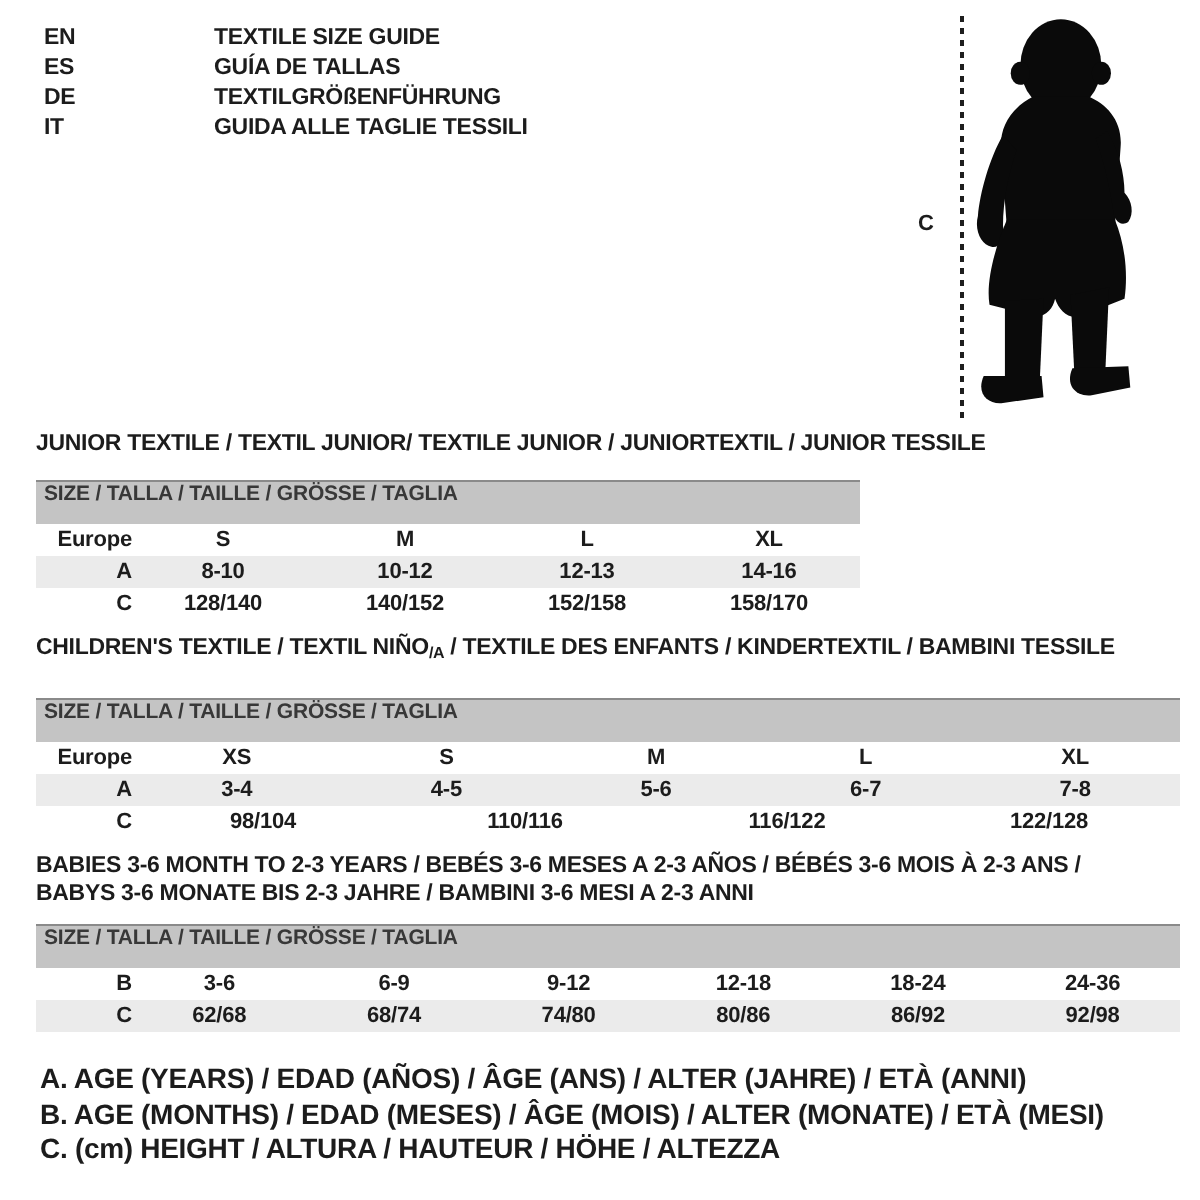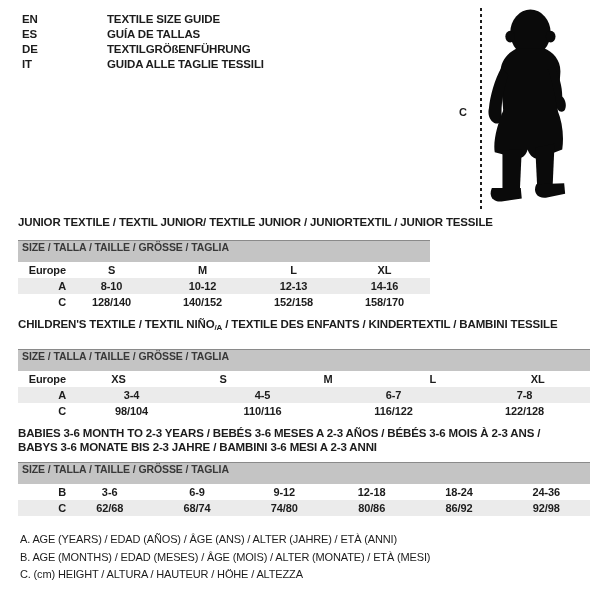--- a/index.html
+++ b/index.html
@@ -33,21 +33,21 @@
   .w-narrow { width:412px; } .w-wide { width:572px; }
   .size-bar {
     height:22px; line-height:13px; padding-left:4px;
     font-size:10.5px; font-weight:bold; letter-spacing:-0.1px;
   }
   .trow { display:flex; height:16px; line-height:16px; font-size:11px; font-weight:bold; letter-spacing:-0.1px; }
   .cell { flex:1; text-align:center; white-space:nowrap; }
   .cell.label { flex:0 0 48px; text-align:right; padding-left:4px; }
   
   .footnotes { position:absolute; left:20px; top:531px; }
-  .footnote-line { font-size:11px; font-weight:normal; letter-spacing:-0.15px; line-height:17.5px; white-space:nowrap; }
+  .footnote-line { font-size:14px; font-weight:bold; letter-spacing:-0.15px; line-height:17.5px; white-space:nowrap; }
 </style>
 </head>
 <body>
 
 <div class="lang-guide">
   <div class="lang-row">
     <span class="lang-code">EN</span>
     <span class="lang-label">TEXTILE SIZE GUIDE</span>
   </div>
   <div class="lang-row">
@@ -129,20 +129,21 @@
         <div class="cell">XS</div>
         <div class="cell">S</div>
         <div class="cell">M</div>
         <div class="cell">L</div>
         <div class="cell">XL</div>
       </div>
       <div class="trow" style="background: rgb(235, 235, 235);">
         <div class="cell label">A</div>
         <div class="cell">3-4</div>
         <div class="cell">4-5</div>
+        <div class="cell">5-6</div>
         <div class="cell">6-7</div>
         <div class="cell">7-8</div>
       </div>
       <div class="trow">
         <div class="cell label">C</div>
         <div class="cell">98/104</div>
         <div class="cell">110/116</div>
         <div class="cell">116/122</div>
         <div class="cell">122/128</div>
       </div>

